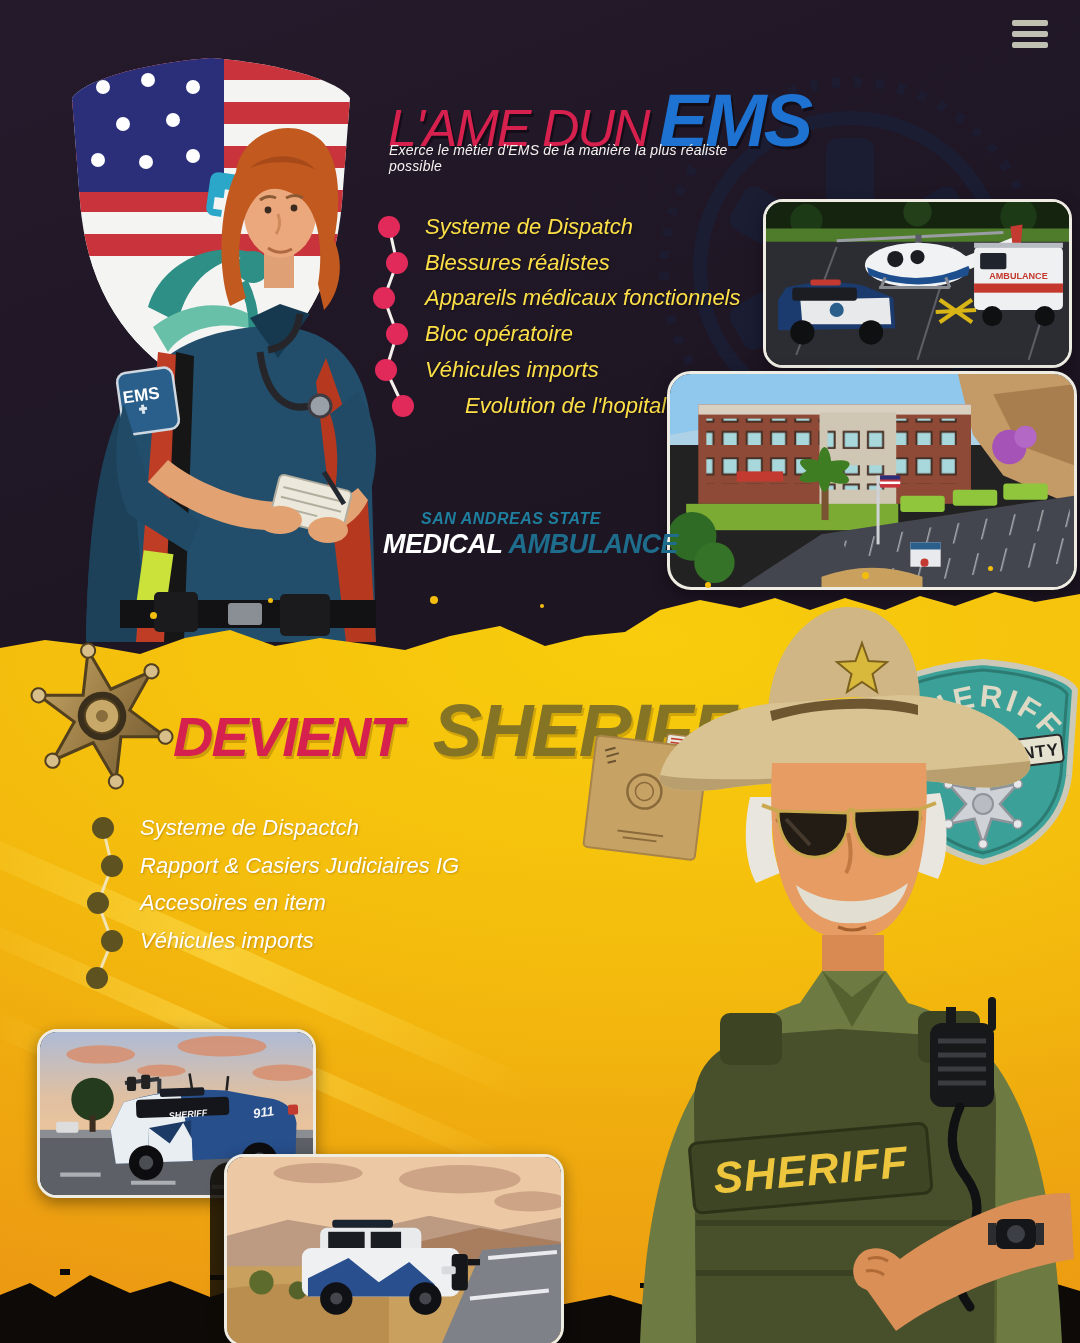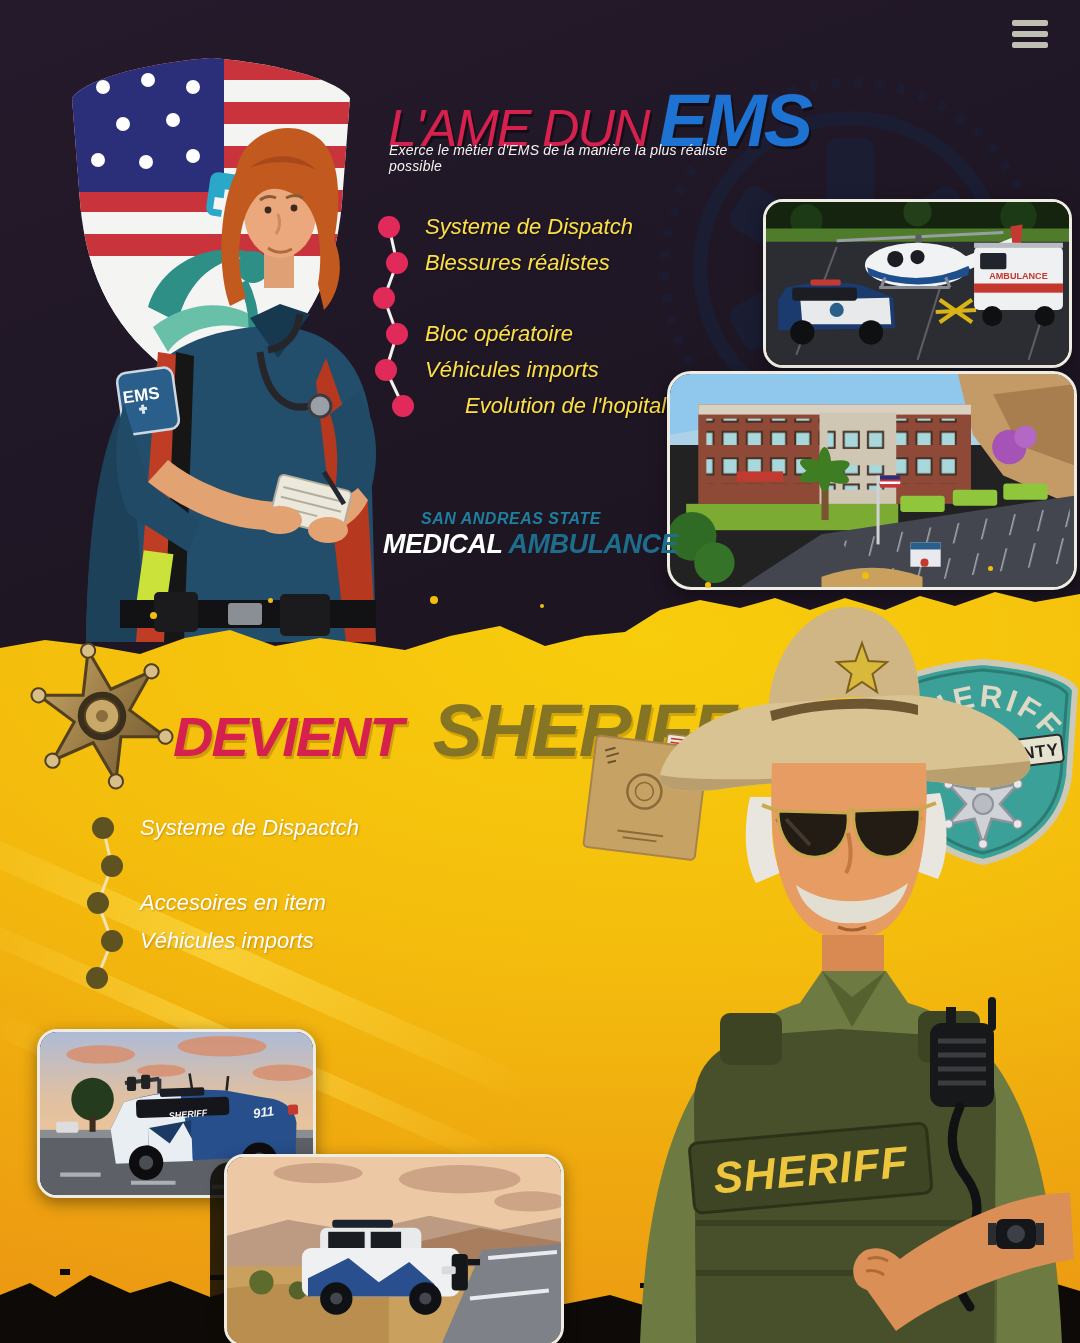--- a/index.html
+++ b/index.html
@@ -92,20 +92,21 @@
       <circle cx="17" cy="15" r="11"></circle>
         <circle cx="25" cy="51" r="11"></circle>
         <circle cx="12" cy="86" r="11"></circle>
       <circle cx="25" cy="122" r="11"></circle>
         <circle cx="14" cy="158" r="11"></circle>
         <circle cx="31" cy="194" r="11"></circle>
     </g>
   </svg>
   <div class="abs feat" style="left:425px;top:212px;">Systeme de Dispatch</div>
   <div class="abs feat" style="left:425px;top:248px;">Blessures réalistes</div>
+  <div class="abs feat" style="left:425px;top:283px;">Appareils médicaux fonctionnels</div>
   <div class="abs feat" style="left:425px;top:319px;">Bloc opératoire</div>
   <div class="abs feat" style="left:425px;top:355px;">Véhicules imports</div>
   <div class="abs feat" style="left:425px;top:391px;margin-left:40px;">Evolution de l'hopital</div>
 
   <svg class="abs" style="left:28px;top:52px;" width="366" height="590" viewBox="0 0 366 590">
     <defs>
       <clipPath id="shieldClip">
         <path d="M183,6 C258,12 312,30 322,46 L314,150 C306,252 252,312 183,342 C114,312 60,252 52,150 L44,46 C54,30 108,12 183,6 Z"></path>
       </clipPath>
     </defs>
@@ -367,20 +368,21 @@
     </g>
     <g fill="#5d5220">
       <circle cx="18" cy="16" r="11"></circle>
         <circle cx="27" cy="54" r="11"></circle>
         <circle cx="13" cy="91" r="11"></circle>
       <circle cx="27" cy="129" r="11"></circle>
         <circle cx="12" cy="166" r="11"></circle>
     </g>
   </svg>
   <div class="abs sheriff-feat" style="left:140px;top:813px;">Systeme de Dispactch</div>
+  <div class="abs sheriff-feat" style="left:140px;top:851px;">Rapport &amp; Casiers Judiciaires IG</div>
   <div class="abs sheriff-feat" style="left:140px;top:888px;">Accesoires en item</div>
   <div class="abs sheriff-feat" style="left:140px;top:926px;">Véhicules imports</div>
 
   <svg class="abs" style="left:580px;top:730px;transform:rotate(7deg);" width="136" height="130" viewBox="0 0 136 130">
     <rect x="80" y="2" width="42" height="16" rx="3" fill="#e9e6da" stroke="#a88449" stroke-width="1.5"></rect>
     <path d="M84,6 h32 M84,10 h32 M84,14 h20" stroke="#c0392b" stroke-width="1.5"></path>
     <rect x="10" y="12" width="112" height="112" rx="4" fill="#c7a265" stroke="#a88449" stroke-width="2"></rect>
     <circle cx="64" cy="62" r="17" fill="none" stroke="#8a6a3a" stroke-width="2.5"></circle>
     <circle cx="64" cy="62" r="9" fill="none" stroke="#8a6a3a" stroke-width="1.5"></circle>
     <path d="M42,104 h46 M48,110 h34" stroke="#8a6a3a" stroke-width="2"></path>

